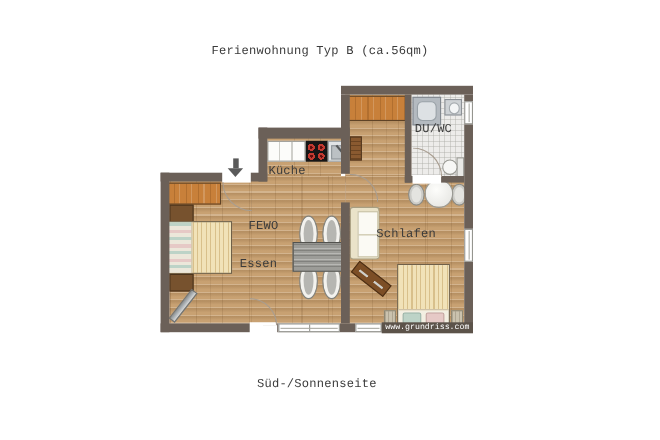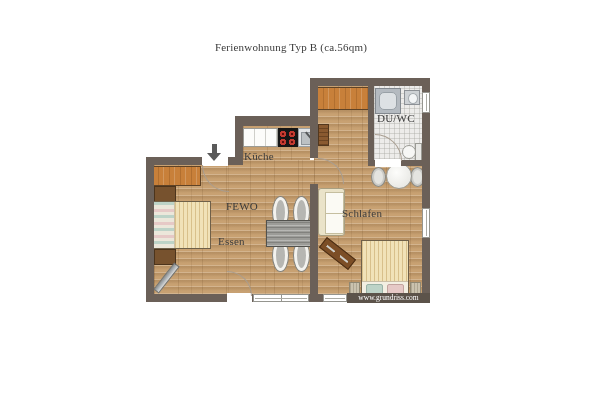--- a/index.html
+++ b/index.html
@@ -1,17 +1,17 @@
 <!DOCTYPE html>
 <html style="--wall: #6b6058; --wood-floor: #c8a172; --tile-floor: #edecea; --balcony-floor: #d8d8d4; --wardrobe-wood: #c8803a; --chair-red: #b2241c; --plant-green: #83b05f; --text: #3b3b3b;"><head>
 <meta charset="utf-8">
 <style>
   html,body{margin:0;padding:0}
   .stage{position:relative;width:600px;height:400px;background:#ffffff;overflow:hidden;
-         font-family:Liberation Serif, serif}
+         font-family:Liberation Mono, monospace}
   .abs{position:absolute}
   .wall{position:absolute;background:var(--wall,#6b6058)}
   .wood{position:absolute;background-color:var(--wood-floor,#c8a172);
     background-image:
       repeating-linear-gradient(90deg, rgba(92,58,22,.14) 0 1px, transparent 1px 24px),
       repeating-linear-gradient(90deg, rgba(92,58,22,.10) 0 1px, transparent 1px 37px),
       repeating-linear-gradient(0deg, rgba(255,255,255,.20) 0 1px, transparent 1px 3px, rgba(92,58,22,.16) 6px 7px)}
   .tile{position:absolute;background-color:var(--tile-floor,#edecea);
     background-image:
       repeating-linear-gradient(90deg, rgba(168,168,162,.4) 0 1px, transparent 1px 5px),
@@ -149,14 +149,15 @@
   <div class="abs" style="left:347px;top:293px;width:83px;height:10px;background:#5c534a;color:#fff;font-size:7.5px;line-height:10px;text-align:center">
     <span>www.grundriss.com</span>
   </div>
 
 
   <div class="lbl" style="left:244px;top:150px">Küche</div>
   <div class="lbl" style="left:226px;top:200px">FEWO</div>
   <div class="lbl" style="left:218px;top:235px">Essen</div>
   <div class="lbl" style="left:342px;top:207px">Schlafen</div>
   <div class="lbl" style="left:377px;top:112px">DU/WC</div>
+  <div class="lbl" style="left:213px;top:344px;width:150px;text-align:center">Süd-/Sonnenseite</div>
 
 </div>
 
 </body></html>

